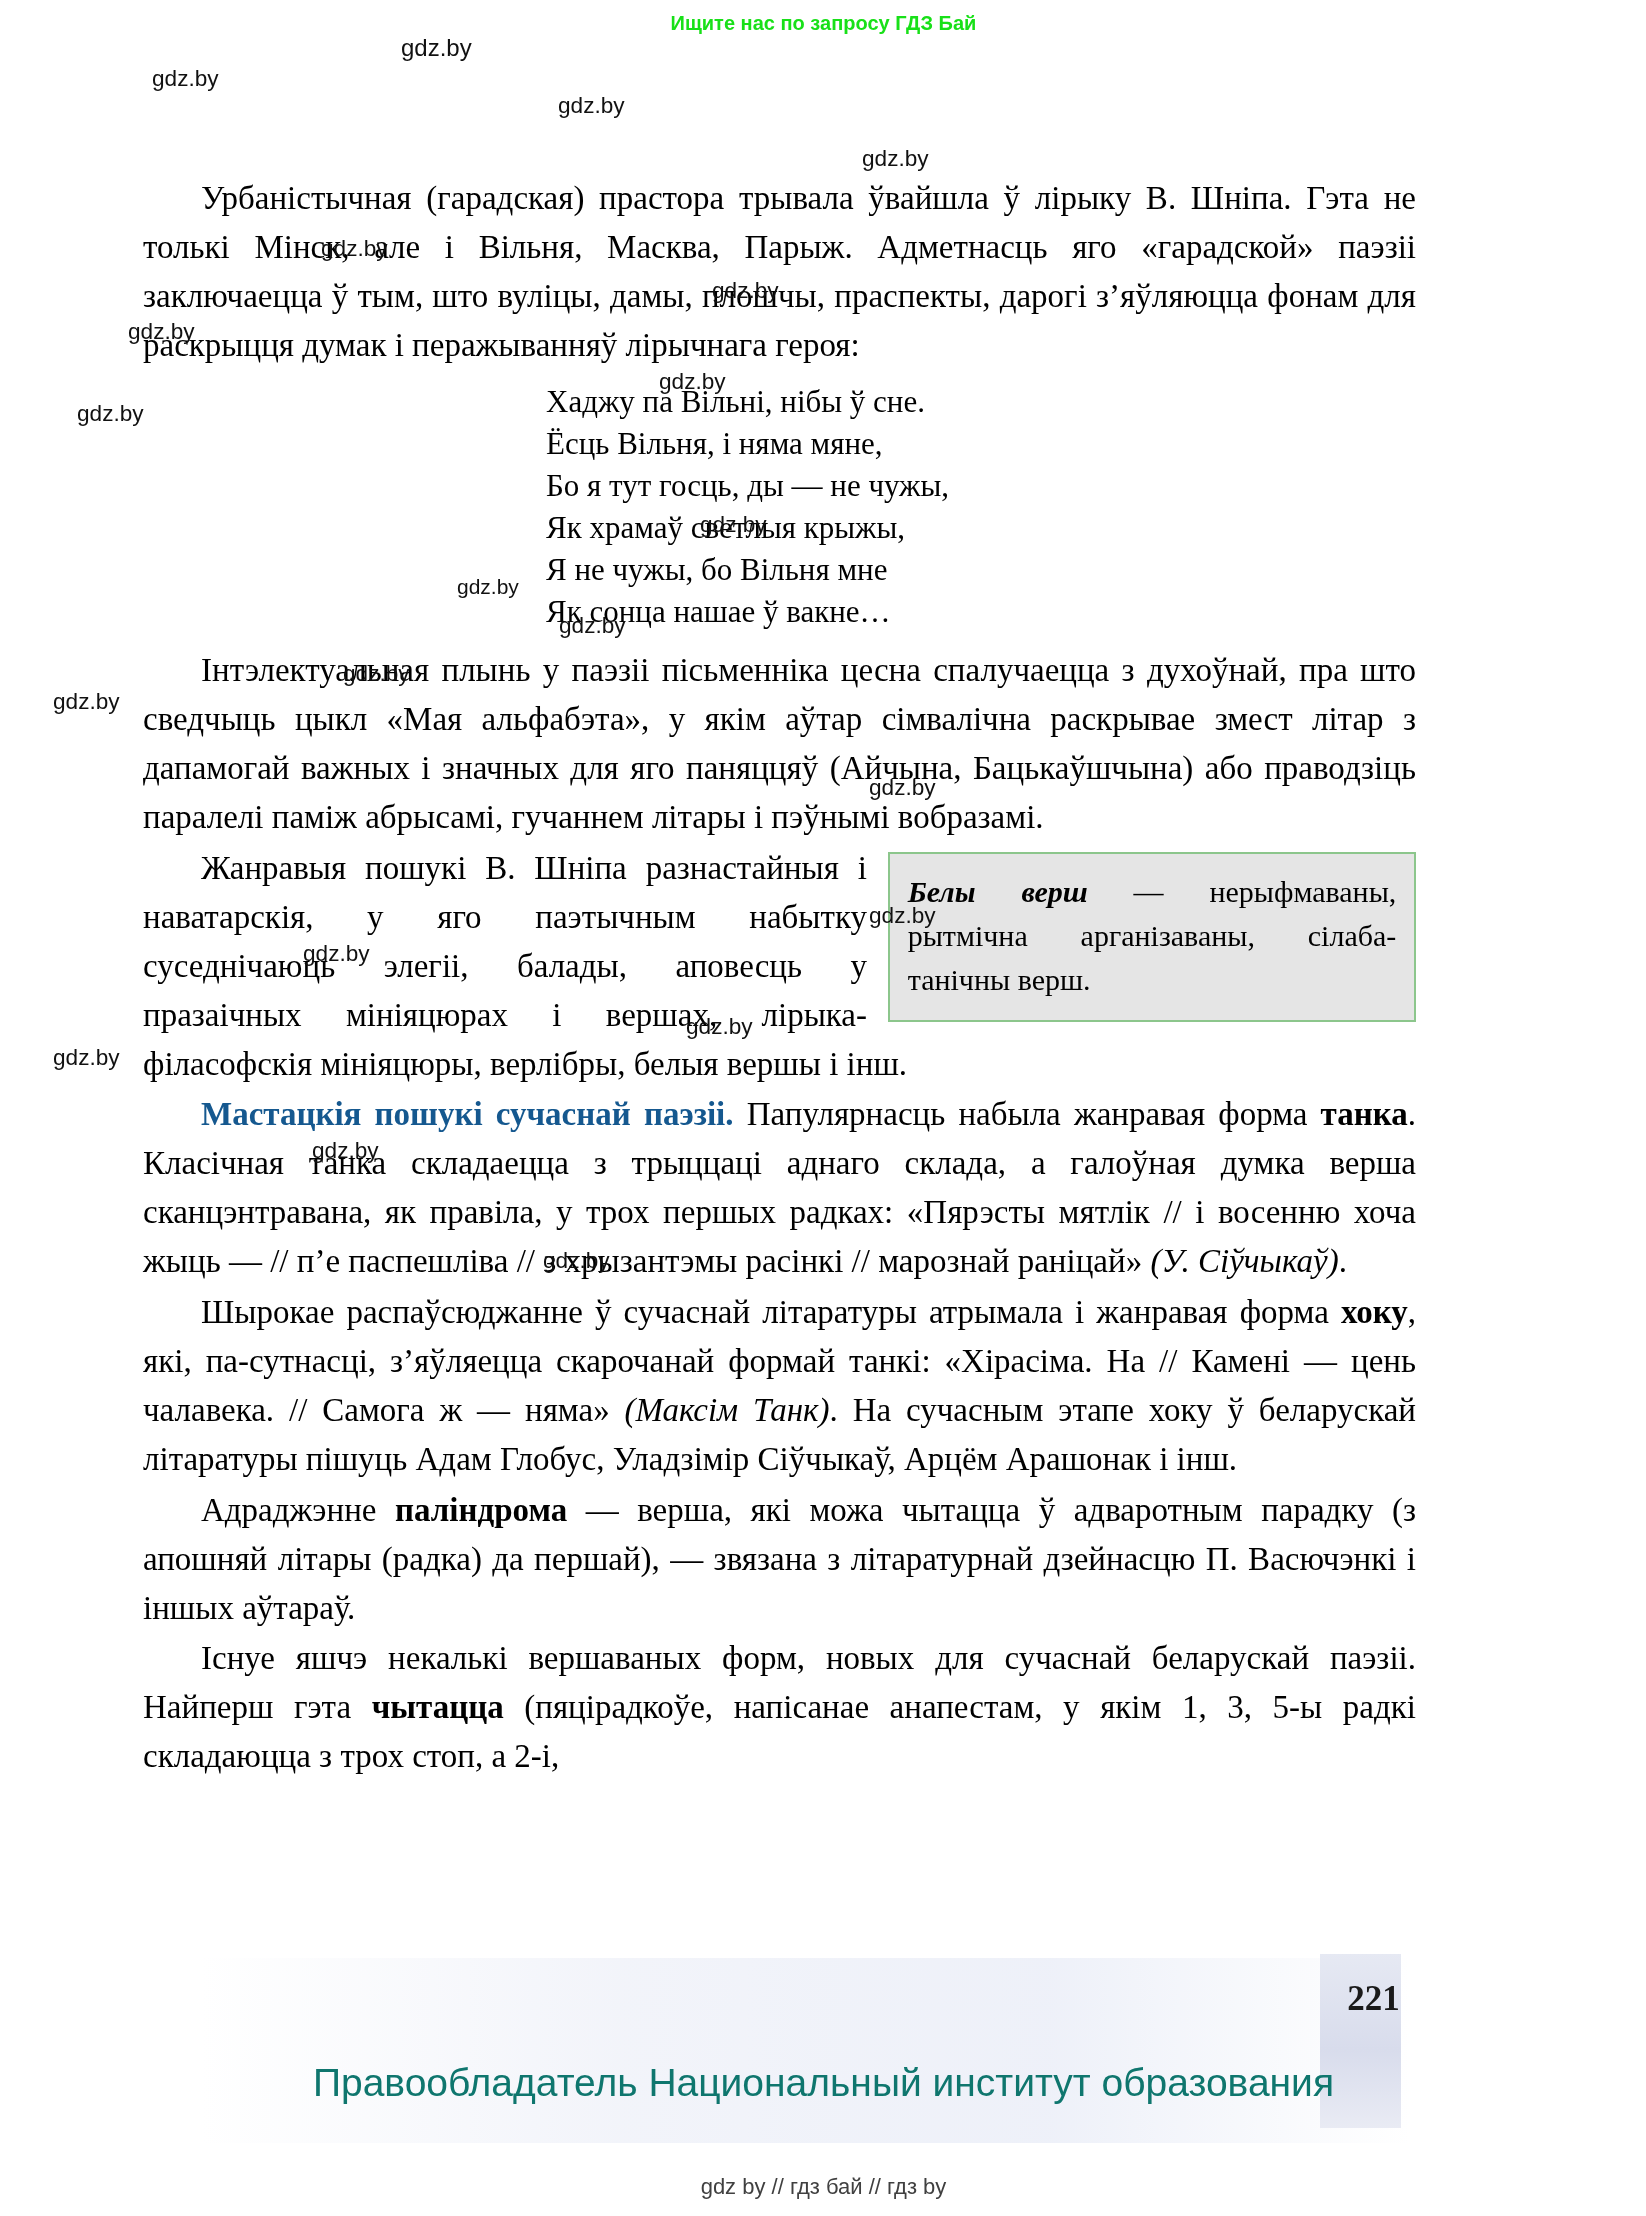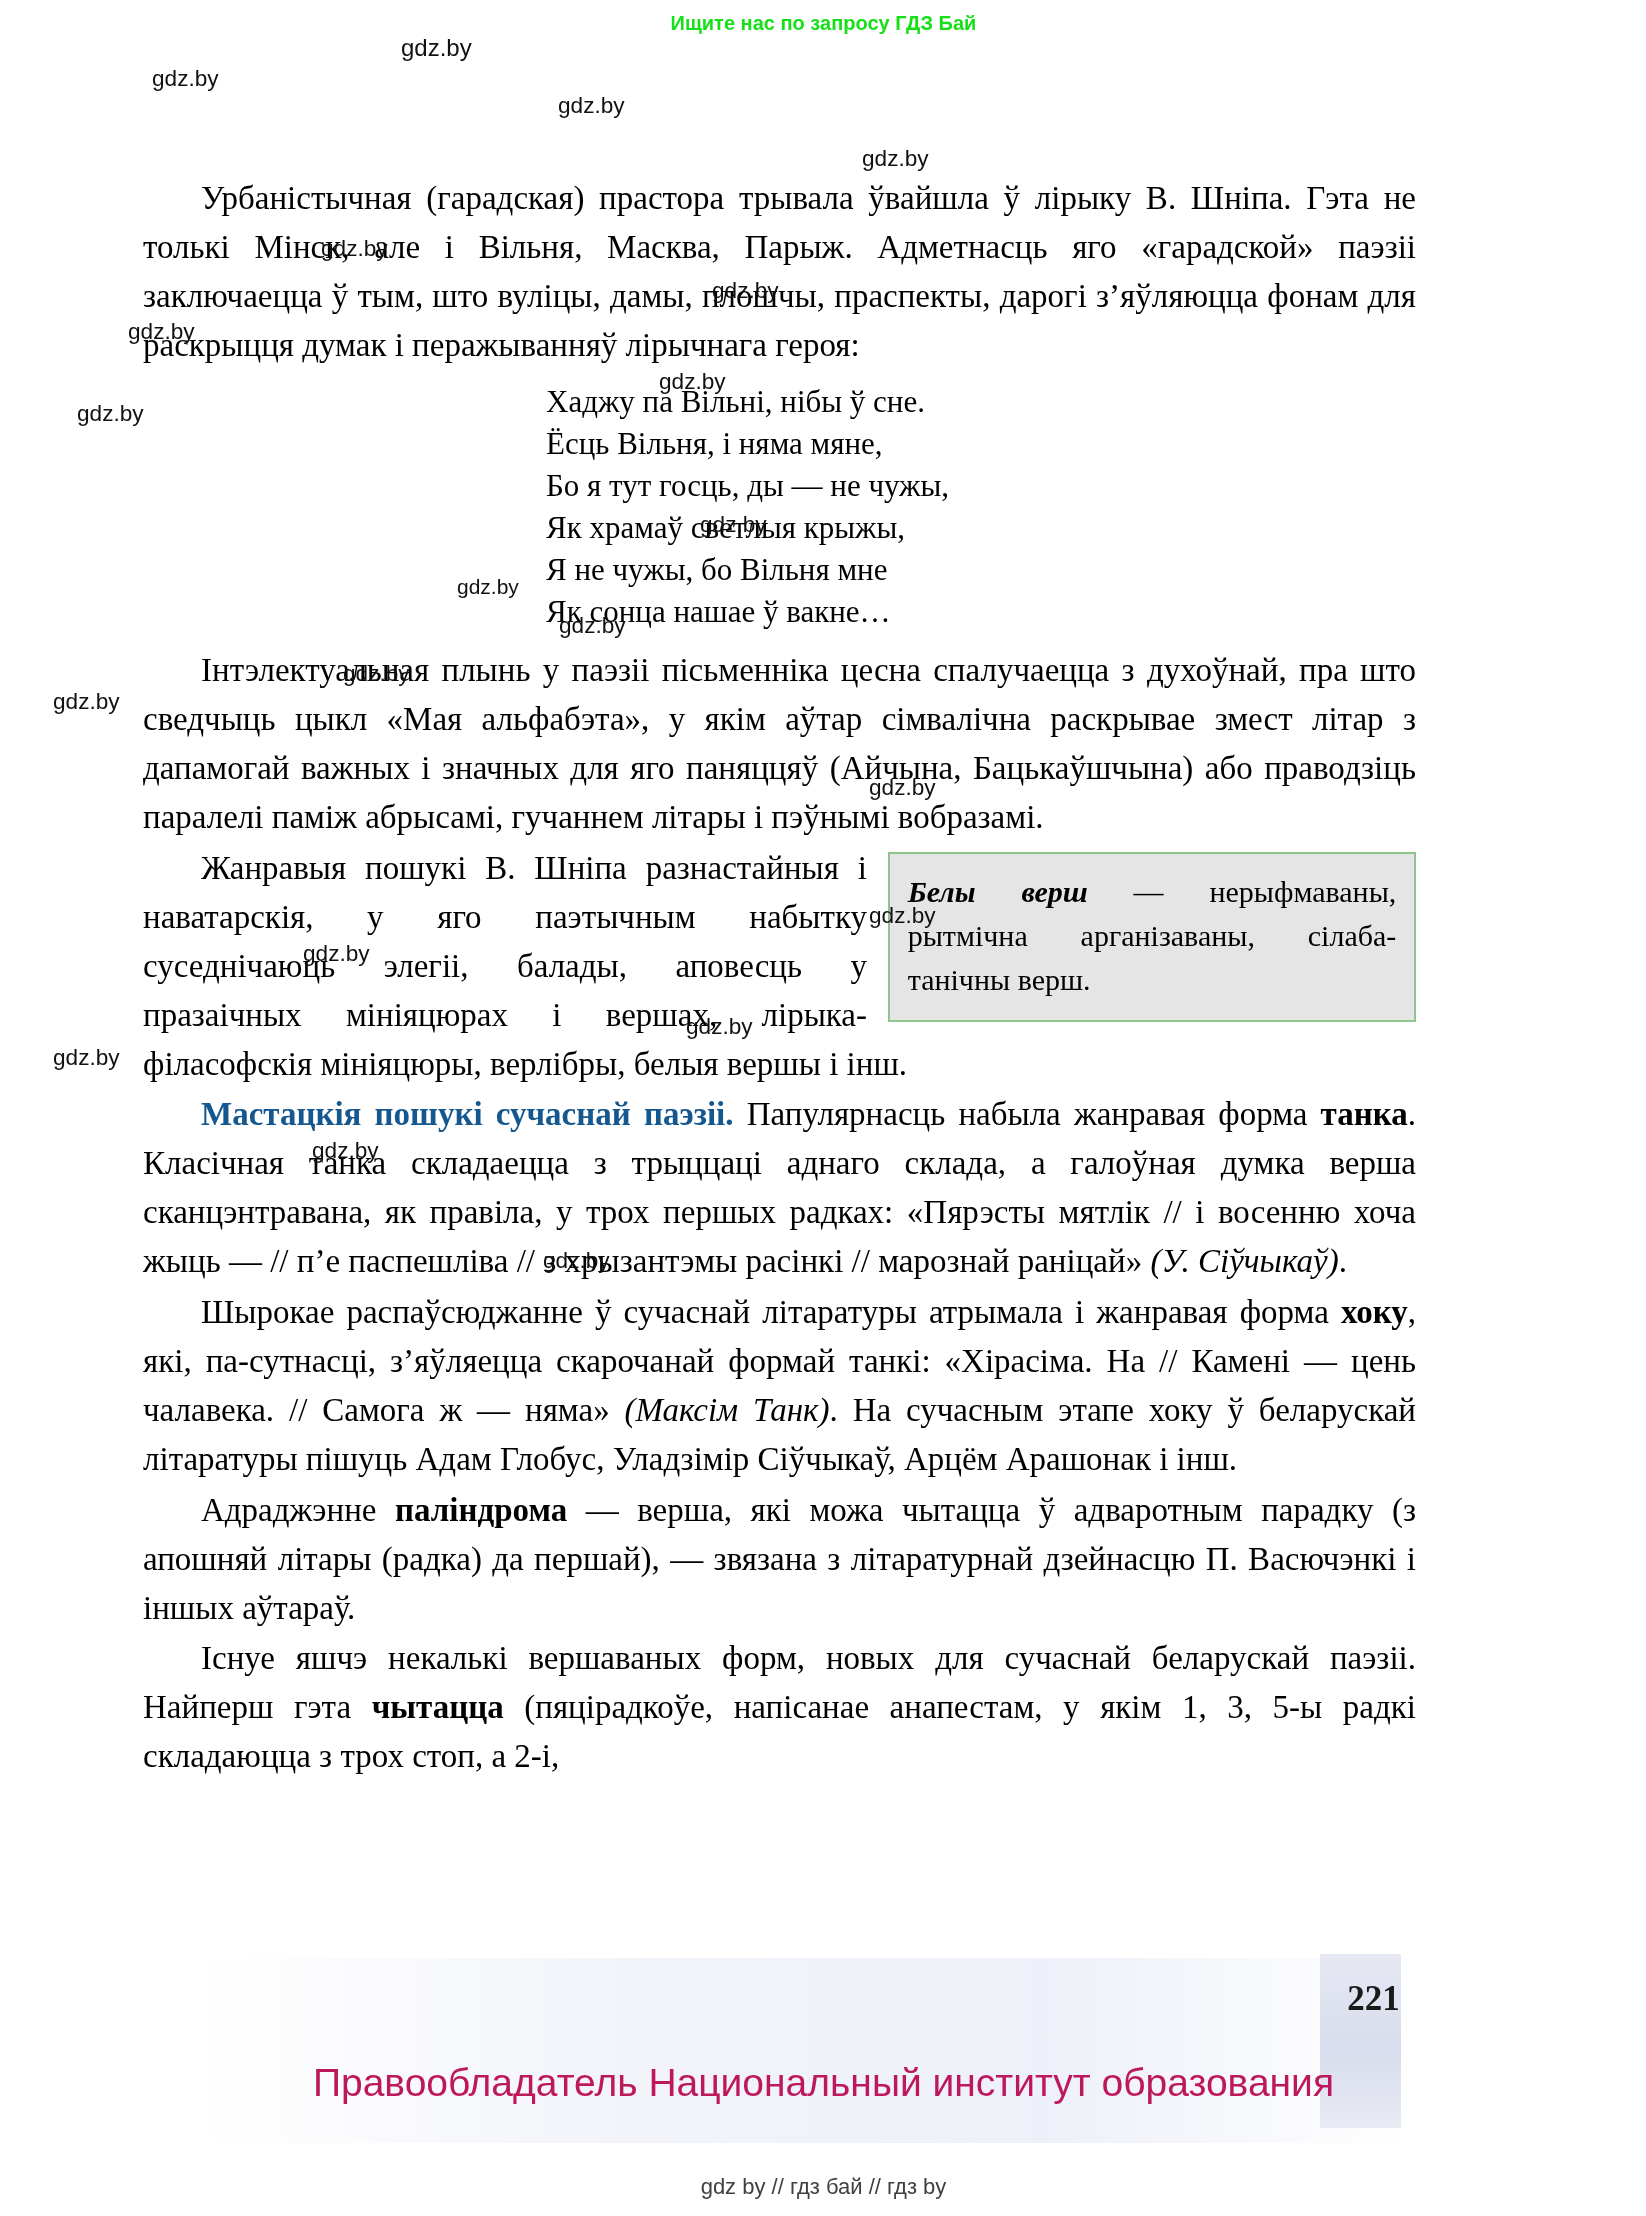--- a/index.html
+++ b/index.html
@@ -125,21 +125,21 @@
 
   
   .copyright-watermark {
     position: absolute;
     left: 0;
     top: 2061px;
     width: 1647px;
     text-align: center;
     font-family: "Liberation Sans", "DejaVu Sans", sans-serif;
     font-size: 39px;
-    color: #be185d;
+    color: #0f766e;
     white-space: nowrap;
   }
 
   
   .footer-links {
     position: absolute;
     left: 0;
     top: 2174px;
     width: 1647px;
     text-align: center;

